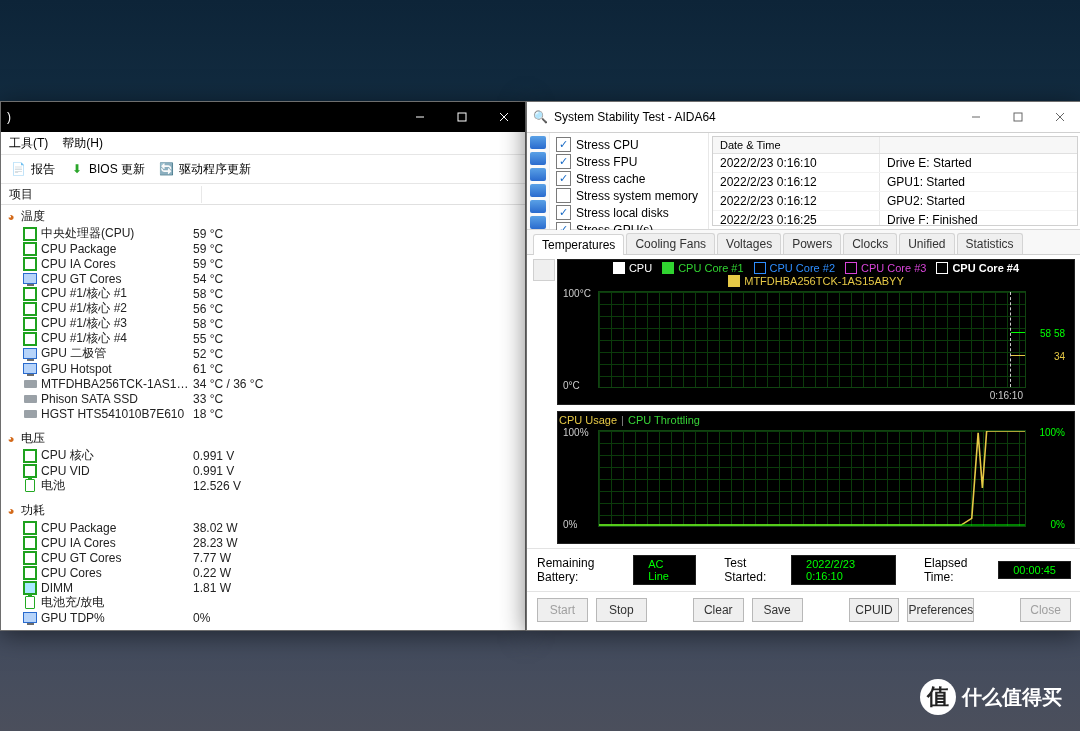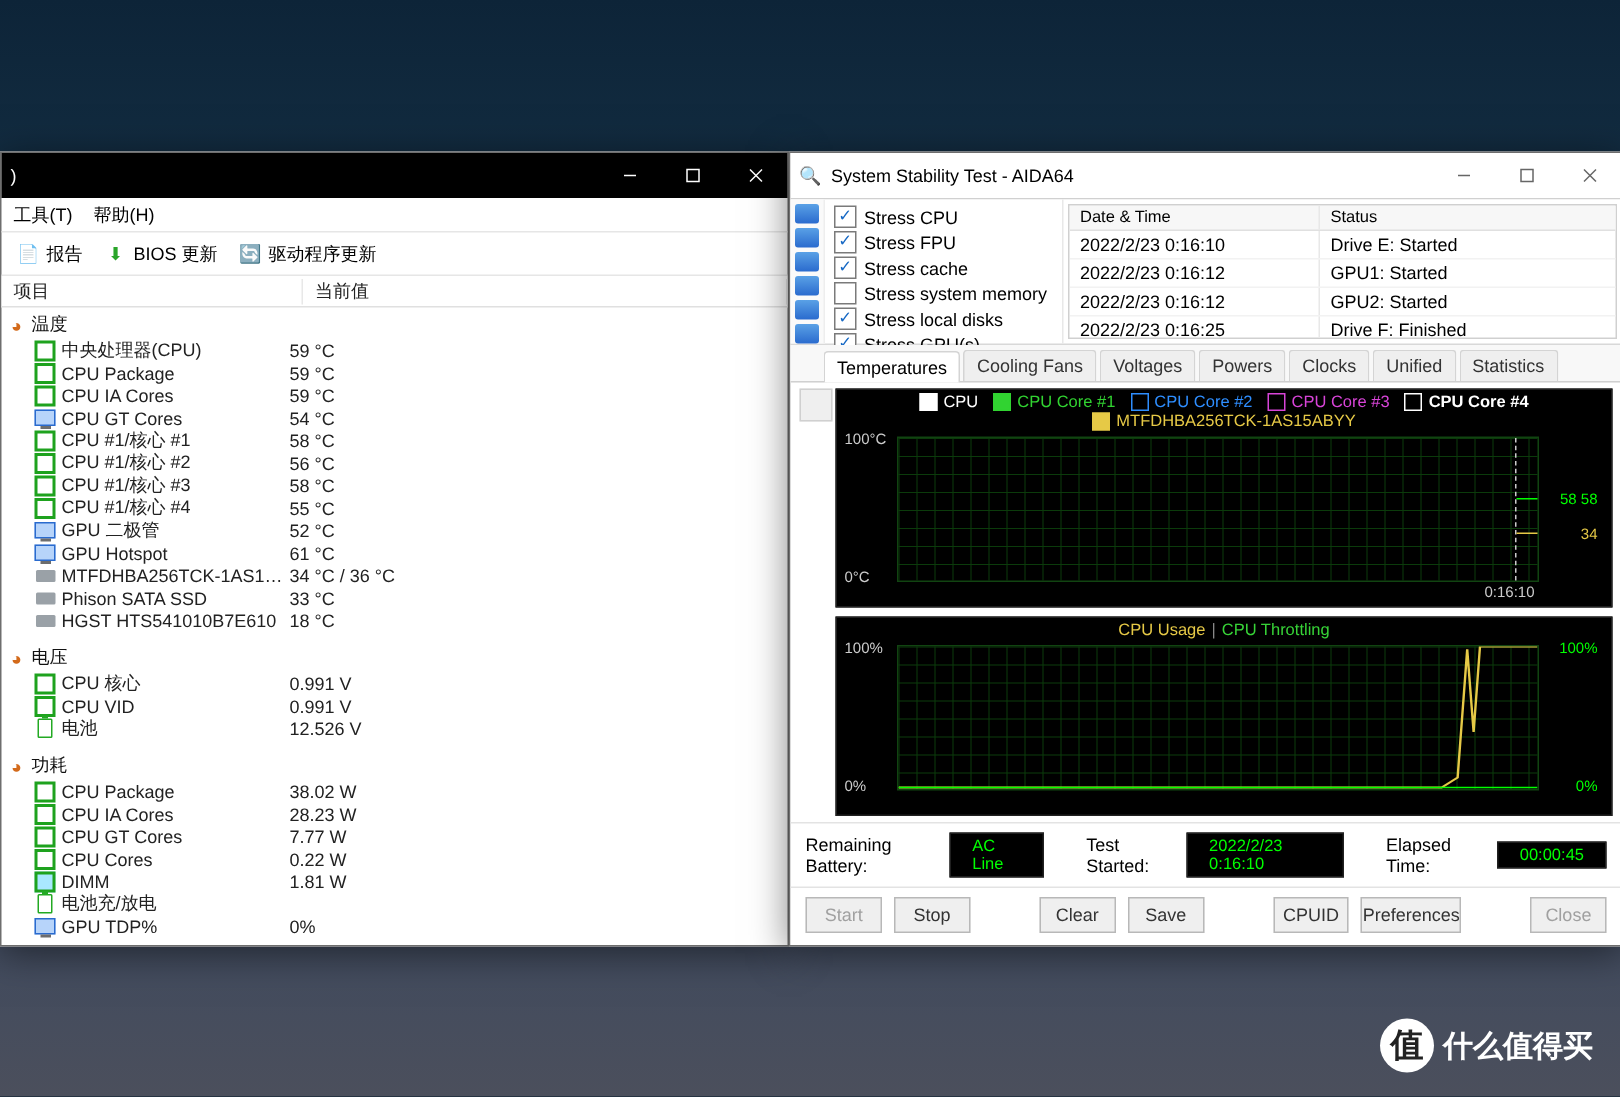--- a/index.html
+++ b/index.html
@@ -45,38 +45,38 @@
 .stress-col{width:148px;padding:4px 4px 4px 6px;display:flex;flex-direction:column;gap:2px;border-right:1px solid #e8e8e8}
 .stress-item{display:flex;align-items:center;gap:5px;font-size:12px}
 .cb{width:13px;height:13px;border:1px solid #7a7a7a;display:inline-flex;align-items:center;justify-content:center;color:#1668c4;background:#fff}
 .cb.checked::after{content:"✓";font-size:11px;line-height:1}
 .status-table{flex:1;overflow:auto;border:1px solid #d0d0d0;margin:3px}
 .status-hdr{display:flex;background:#f7f7f7;border-bottom:1px solid #e0e0e0;font-size:11px}
 .status-hdr>div,.status-row>div{padding:2px 7px}
 .sc-dt{width:152px;border-right:1px solid #e8e8e8}
 .sc-st{flex:1}
 .status-row{display:flex;font-size:12px;border-bottom:1px solid #f2f2f2}
-.tabs{display:flex;gap:2px;padding:3px 22px 0;border-bottom:1px solid #d0d0d0;font-size:12px;background:#f8f8f8}
+.tabs{display:flex;gap:2px;padding:3px 6px 0;border-bottom:1px solid #d0d0d0;font-size:12px;background:#f8f8f8}
 .tab{padding:3px 8px;border:1px solid #d4d4d4;border-bottom:none;background:#efefef;border-radius:3px 3px 0 0;color:#333}
 .tab.active{background:#fff;color:#000;font-weight:400;position:relative;top:1px}
 .charts{flex:1;display:flex;padding:4px 6px;gap:2px}
 .chart-side{width:22px;display:flex;flex-direction:column;gap:4px}
 .chart-side .legend-box{width:20px;height:20px;background:#efefef;border:1px solid #d0d0d0}
 .chart-stack{flex:1;display:flex;flex-direction:column;gap:6px}
 .chart{position:relative;border:1px solid #202020;background:#000;flex:1;display:flex;flex-direction:column}
 .chart-legend{display:flex;flex-wrap:wrap;justify-content:center;gap:10px;padding:2px 0;font-size:11px;color:#bbb}
 .lg{display:flex;align-items:center;gap:4px}
 .lg .sw{width:10px;height:10px;border:1px solid currentColor}
 .lg.on .sw{background:currentColor}
 .chart-body{flex:1;position:relative;margin:2px 48px 16px 40px;border:1px solid #114411}
 .grid-bg{position:absolute;inset:0;background-image:linear-gradient(to right,#0b3b0b 1px,transparent 1px),linear-gradient(to bottom,#0b3b0b 1px,transparent 1px);background-size:12px 12px}
 .y-label{position:absolute;left:-36px;font-size:10px;color:#ccc}
 .r-label2{position:absolute;right:-40px;font-size:10px}
 .x-label{position:absolute;bottom:-14px;right:2px;font-size:10px;color:#ccc}
-.chart2-title{text-align:center;font-size:11px;color:#e6c946;padding:2px 16px}
+.chart2-title{text-align:left;font-size:11px;color:#e6c946;padding:2px 1px}
 .chart2-title .sep{color:#888;margin:0 4px}
 .chart2-title .g{color:#37d337}
 .footer-status{display:flex;align-items:center;gap:10px;padding:6px 10px;font-size:12px;border-top:1px solid #e3e3e3}
 .status-box{border:1px solid #202020;background:#000;color:#0f0;padding:2px 14px;font-size:11px}
 .btn-row{display:flex;gap:8px;padding:6px 10px 8px;border-top:1px solid #e3e3e3}
 .btn{flex:1;height:22px;border:1px solid #b8b8b8;background:#efefef;display:flex;align-items:center;justify-content:center;font-size:12px;color:#333;border-radius:0}
 .btn.disabled{color:#a0a0a0}
 .spacer{width:30px}
 svg polyline{fill:none}
 .temp-line1{position:absolute;height:1px;background:#0f0;right:0}
@@ -125,21 +125,20 @@
           <span class="tb-icon" style="color:#2aa52a">⬇</span>
           <span>BIOS 更新</span>
         </div>
       <div class="tb-btn">
           <span class="tb-icon" style="color:#2a73c4">🔄</span>
           <span>驱动程序更新</span>
         </div>
     </div>
     <div class="listhdr">
       <div class="col-item">项目</div>
-      <div class="col-val">当前值</div>
     </div>
     <div class="treelist" id="treelist">
         <div class="section">
           <span class="sec-icon">◕</span>
           <span>温度</span>
         </div>
         <div class="row">
           <span class="r-icon">
             <span class="ic-chip"></span>
           </span>
@@ -369,21 +368,20 @@
               <span>Stress local disks</span>
             </div>
             <div class="stress-item">
               <span class="cb checked"></span>
               <span>Stress GPU(s)</span>
             </div>
           </div>
         <div class="status-table">
           <div class="status-hdr">
               <div class="sc-dt">Date &amp; Time</div>
-              <div class="sc-st">Status</div>
             </div>
           <div id="status-rows">
               <div class="status-row">
                 <div class="sc-dt">2022/2/23 0:16:10</div>
                 <div class="sc-st">Drive E: Started</div>
               </div>
               <div class="status-row">
                 <div class="sc-dt">2022/2/23 0:16:12</div>
                 <div class="sc-st">GPU1: Started</div>
               </div>

